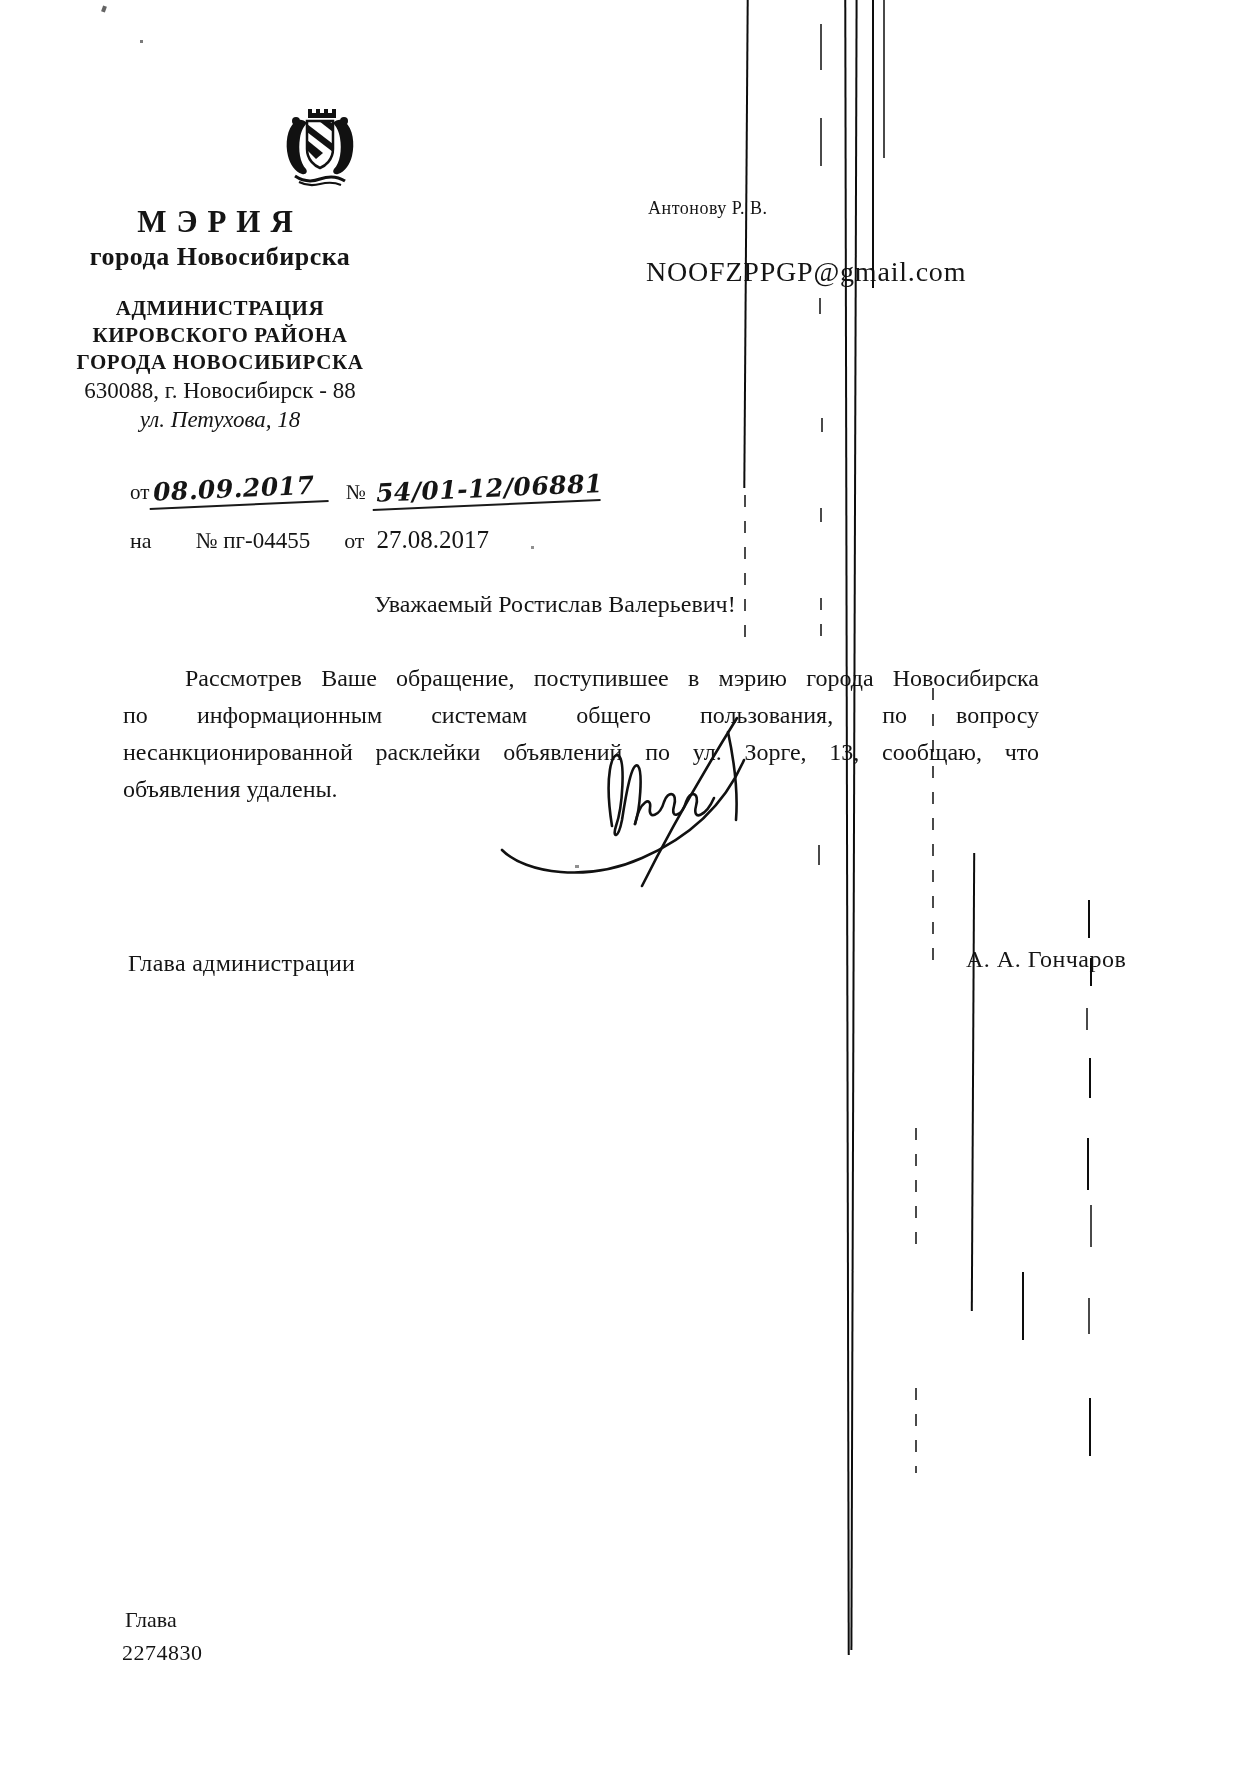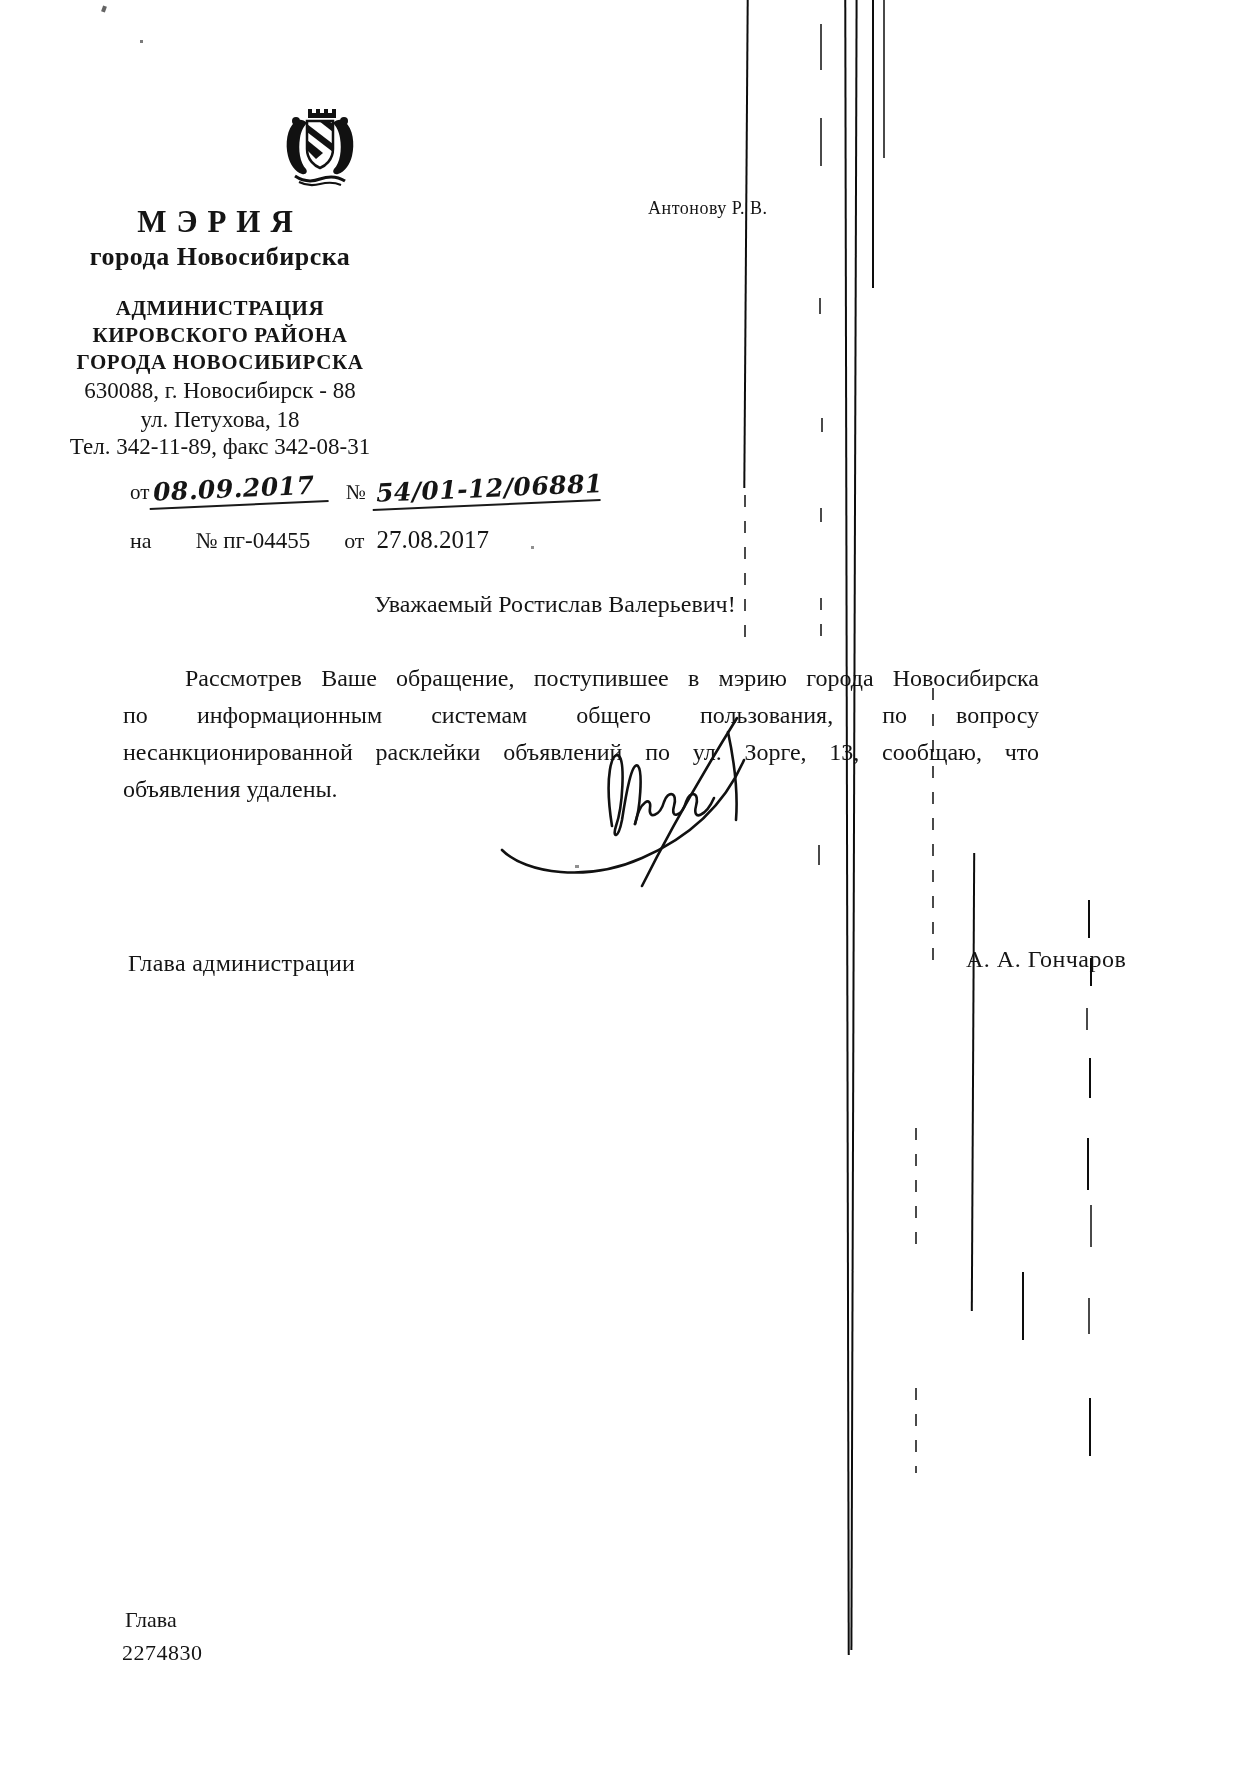--- a/index.html
+++ b/index.html
@@ -14,21 +14,21 @@
   .abs{position:absolute;}
 
   
   .lh{left:110px;top:0;width:440px;text-align:center;}
   .emblem{left:283px;top:106px;width:74px;height:82px;}
   .org1{top:204px;font-size:31px;font-weight:bold;letter-spacing:10px;}
   .org2{top:242px;font-size:26px;font-weight:bold;letter-spacing:0.5px;}
   .dept{font-size:21px;font-weight:bold;letter-spacing:0.6px;line-height:27px;}
   .dept1{top:295px;} .dept2{top:322px;} .dept3{top:349px;}
   .addr{font-size:23px;line-height:28px;}
-  .addr1{top:377px;} .addr2{top:406px;} .addr3{top:433px;}
+  .addr1{top:377px;} .addr2{top:406px;font-style:italic;} .addr3{top:433px;}
   .lh-line{position:absolute;left:0;width:440px;}
 
   
   .refline{left:130px;top:474px;width:470px;display:flex;align-items:flex-end;}
   .ref-label{font-size:21px;line-height:24px;padding-bottom:2px;}
   .hw{
     font-family:"DejaVu Serif","Liberation Serif",serif;
     font-style:italic;font-weight:bold;
     font-size:25px;letter-spacing:0.5px;
     transform:rotate(-2.5deg);
@@ -93,37 +93,37 @@
     <path d="M16 76 q10 5 21 2 q12 -3 21 1" fill="none" stroke="#111" stroke-width="2"></path>
   </svg>
 
   <div class="abs lh lh-line org1">МЭРИЯ</div>
   <div class="abs lh lh-line org2">города Новосибирска</div>
   <div class="abs lh lh-line dept dept2">КИРОВСКОГО  РАЙОНА</div>
   <div class="abs lh lh-line dept dept1">АДМИНИСТРАЦИЯ</div>
   <div class="abs lh lh-line dept dept3">ГОРОДА НОВОСИБИРСКА</div>
   <div class="abs lh lh-line addr addr1">630088, г. Новосибирск - 88</div>
   <div class="abs lh lh-line addr addr2">ул. Петухова, 18</div>
-  <div class="abs lh lh-line addr addr3">Тел. 342-11-89, факс 342-08-31</div>
 
   <div class="abs refline">
     <span class="ref-label">от</span>
     <span class="hw hw-date">08.09.2017</span>
     <span class="ref-label no-label">№</span>
     <span class="hw hw-num">54/01-12/06881</span>
   </div>
 
   <div class="abs replyline">
     <span>на</span>
     <span class="reply-num">№ пг-04455</span>
     <span class="reply-from">от</span>
     <span class="reply-date">27.08.2017</span>
   </div>
 
   <div class="abs addressee-name">Антонову Р. В.</div>
+  <div class="abs addressee-email">NOOFZPPGP@gmail.com</div>
 
   <div class="abs salutation">Уважаемый Ростислав Валерьевич!</div>
 
   <div class="abs body-block">
     <div class="body-line first">Рассмотрев Ваше обращение, поступившее в мэрию города Новосибирска</div>
     <div class="body-line">по информационным системам общего пользования, по вопросу</div>
     <div class="body-line">несанкционированной расклейки объявлений по ул. Зорге, 13, сообщаю, что</div>
     <div class="body-line last">объявления удалены.</div>
   </div>
 

